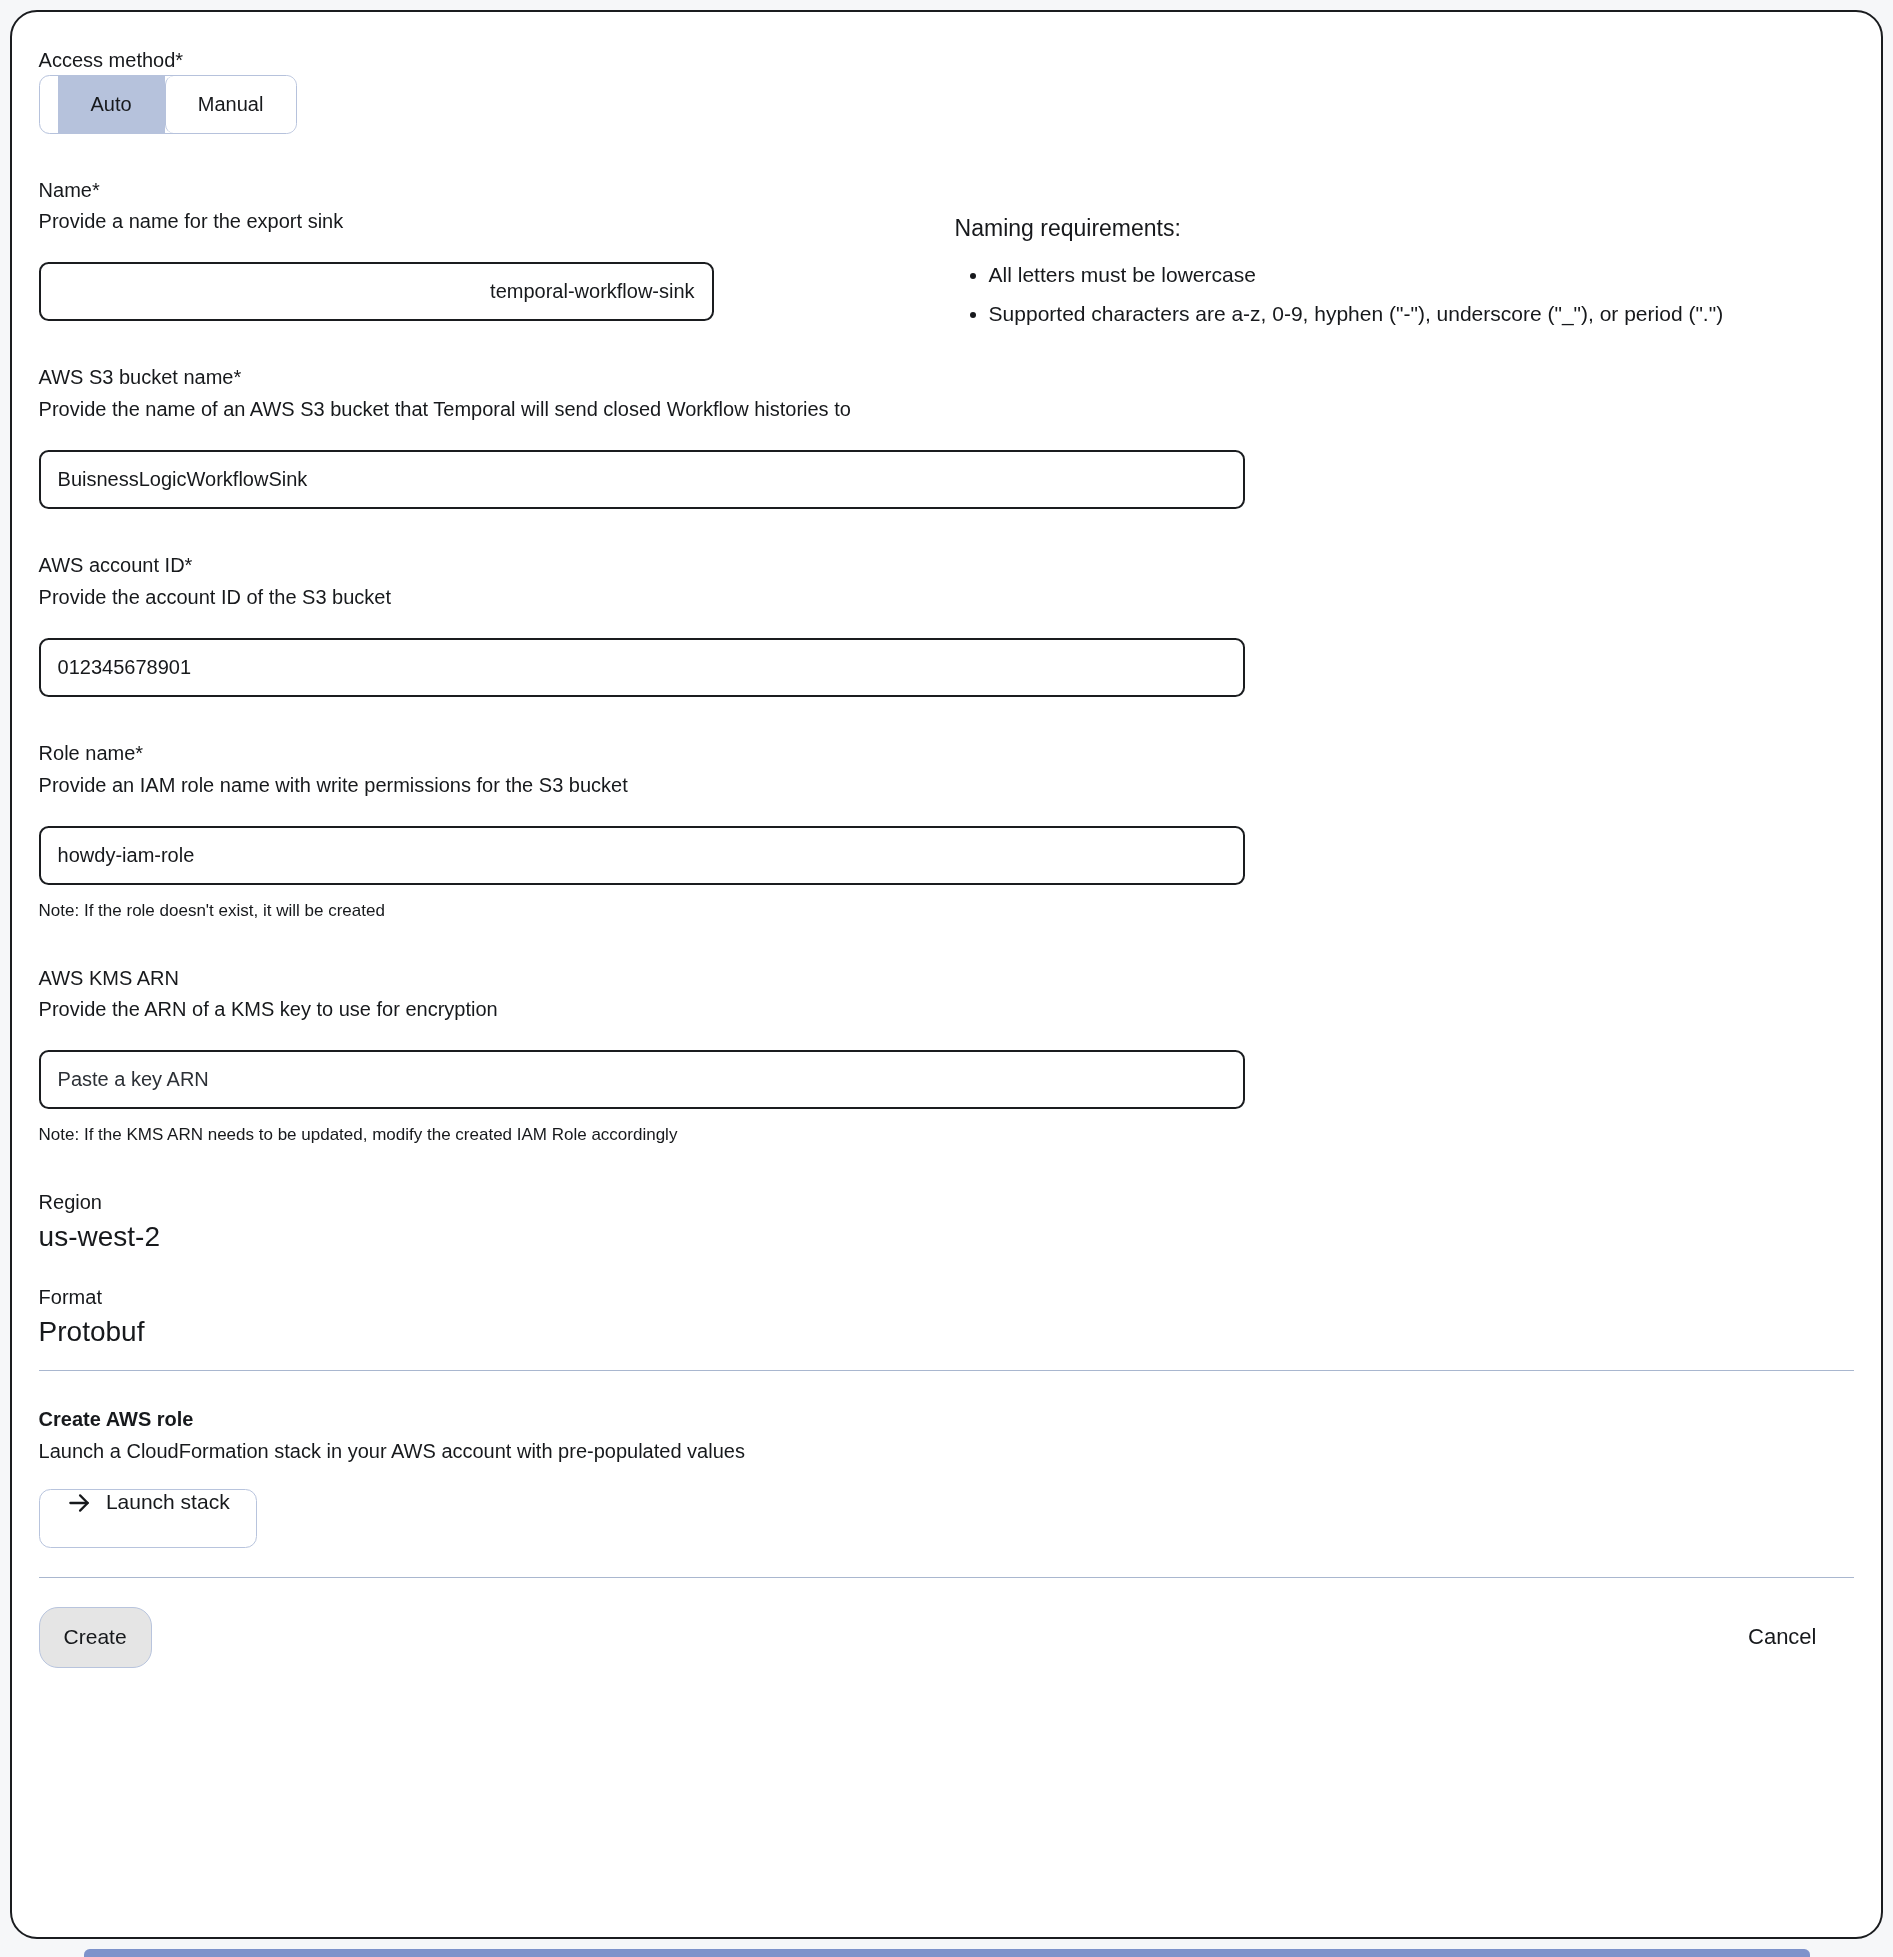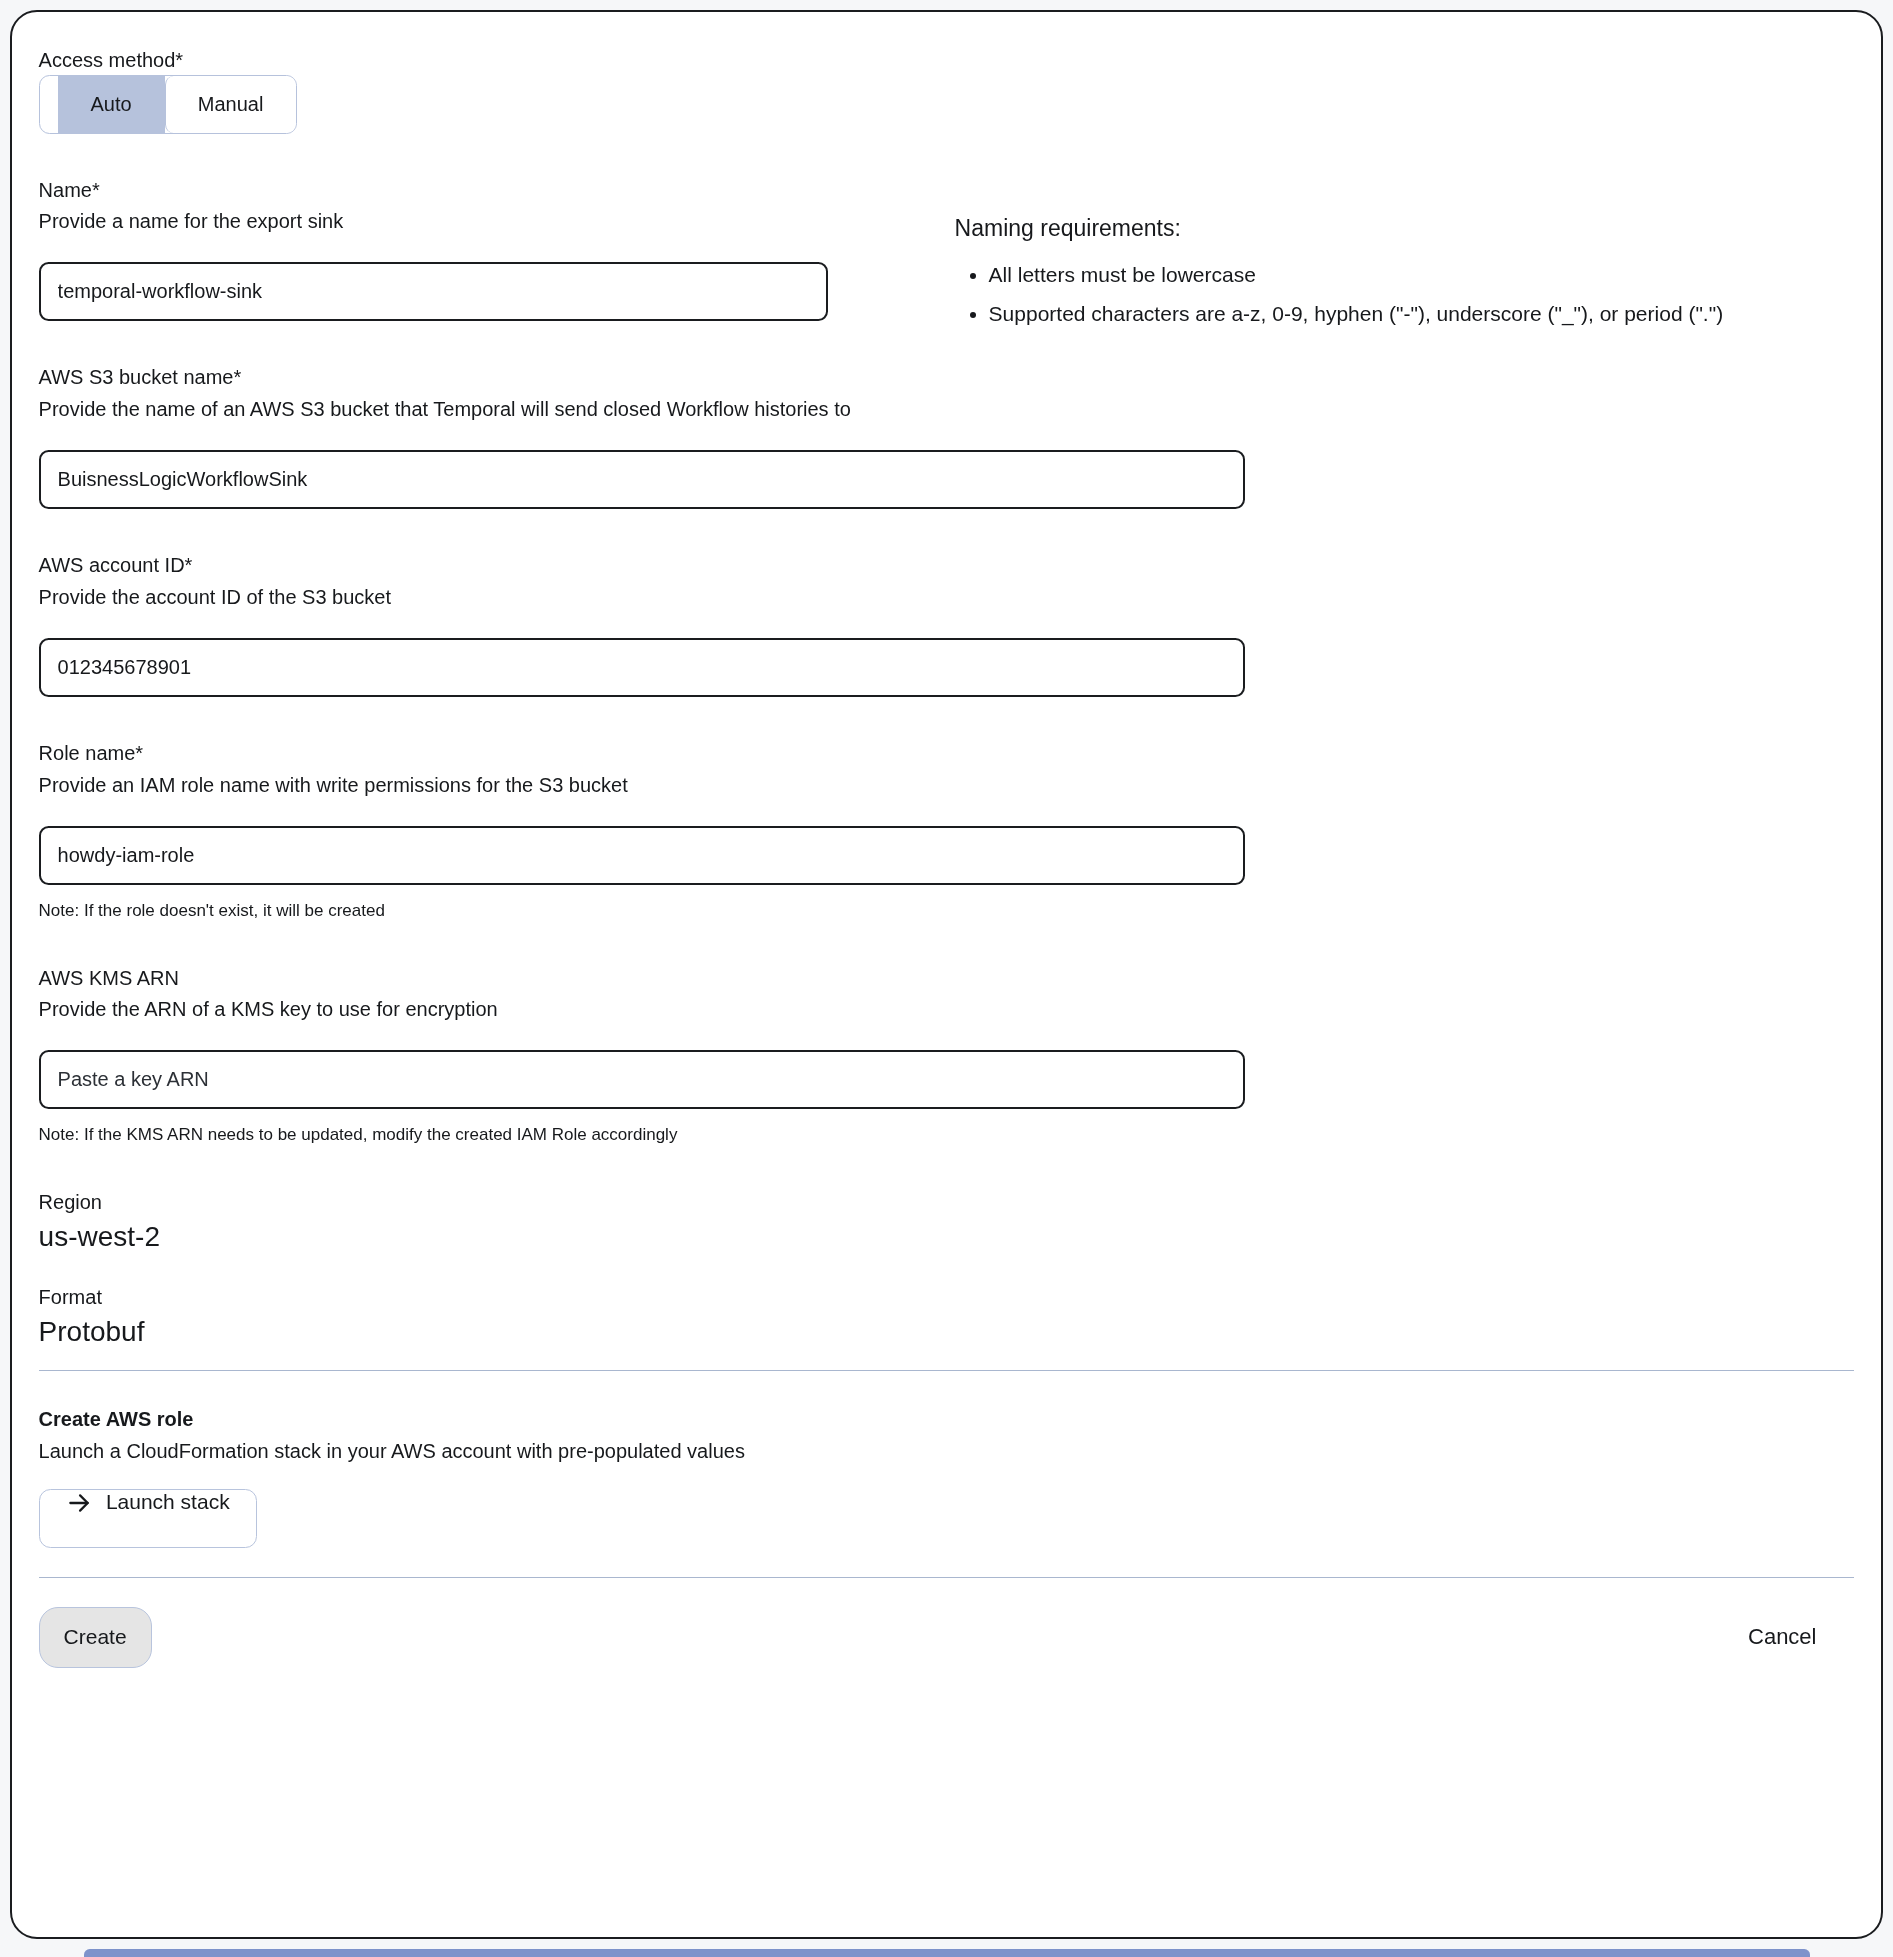--- a/index.html
+++ b/index.html
@@ -84,21 +84,21 @@
     font-family: "Liberation Sans", sans-serif;
     color: #17191c;
     background: #ffffff;
     outline: none;
     margin-top: 26px;
   }
   .text-input::placeholder {
     color: #2c3036;
     opacity: 1;
   }
-  .w-narrow { width: 789px; }
+  .w-narrow { width: 675px; text-align: right; }
   .w-wide   { width: 1206px; }
   
   .naming {
     position: absolute;
     left: 943px;
     top: 200px;
     width: 908px;
   }
   .naming-title {
     font-size: 23px;

